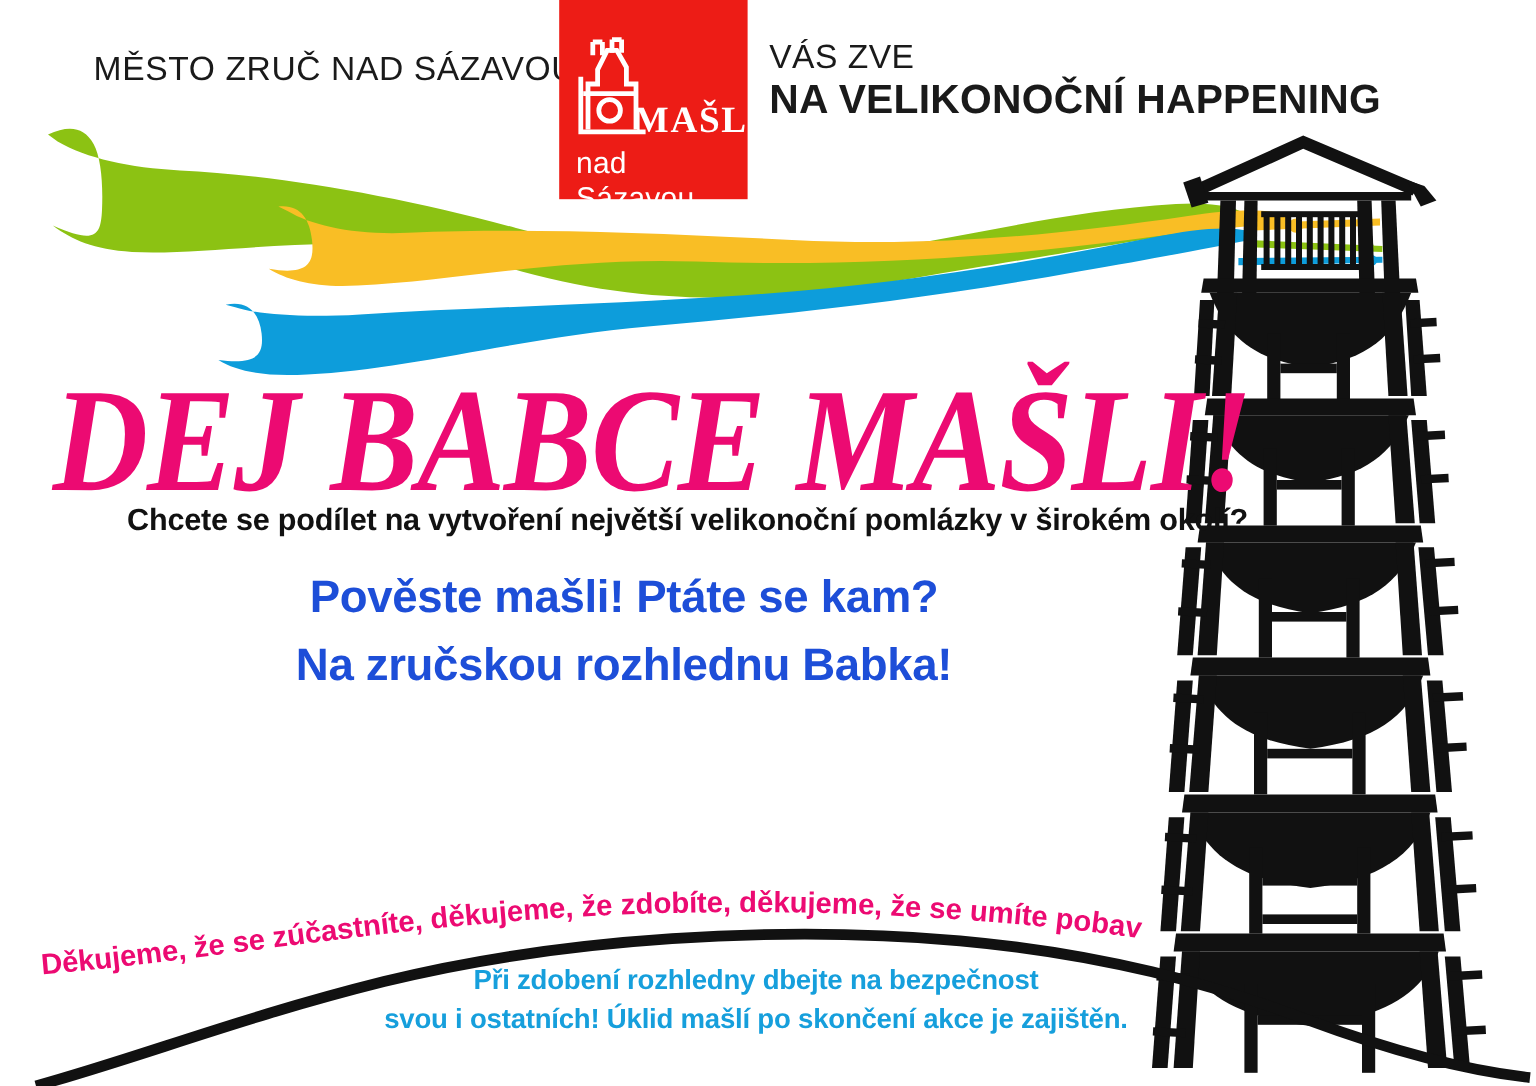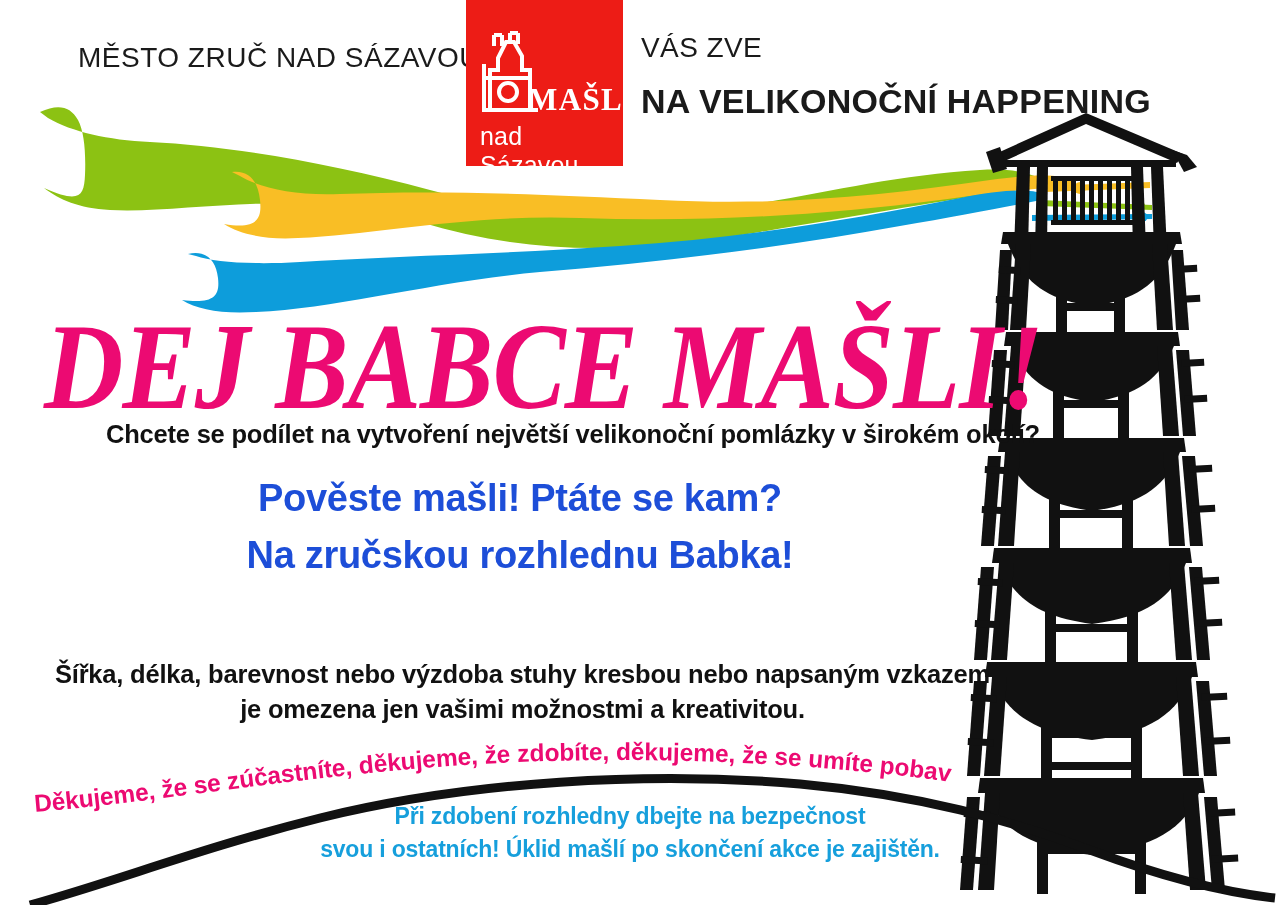--- a/index.html
+++ b/index.html
@@ -84,21 +84,21 @@
     font-size: 28px;
     font-weight: 400;
     letter-spacing: 0.4px;
     display: block;
   }
   #header-event {
     font-size: 34px;
     font-weight: 700;
     letter-spacing: 0.2px;
     display: block;
-    margin-top: 20px;
+    margin-top: 2px;
   }
 
   
   #headline {
     position: absolute;
     left: 44px;
     top: 296px;
     font-family: "Liberation Serif", serif;
     font-size: 110px;
     font-weight: 700;
@@ -383,24 +383,20 @@
 
   <div id="headline">DEJ BABCE MAŠLI!</div>
 
   <div id="subline">Chcete se podílet na vytvoření největší velikonoční pomlázky v širokém okolí?</div>
 
   <div id="cyan-block">
     <div>Pověste mašli! Ptáte se kam?</div>
     <div>Na zručskou rozhlednu Babka!</div>
   </div>
 
-  <div id="rules-block">
-    <div>Šířka, délka, barevnost nebo výzdoba stuhy kresbou nebo napsaným vzkazem</div>
-    <div>je omezena jen vašimi možnostmi a kreativitou.</div>
-  </div>
 
   <svg class="layer" id="arc-text-layer" viewBox="0 0 1280 905">
     <defs>
       <path id="thanks-arc-path" d="M35,812 C 180,800 330,770 520,762 C 700,755 850,768 952,782"></path>
     </defs>
     <text class="arc-text">
       <textPath href="#thanks-arc-path" startOffset="0" id="arc-thanks-textpath">Děkujeme, že se zúčastníte, děkujeme, že zdobíte, děkujeme, že se umíte pobavit!</textPath>
     </text>
   </svg>
 

